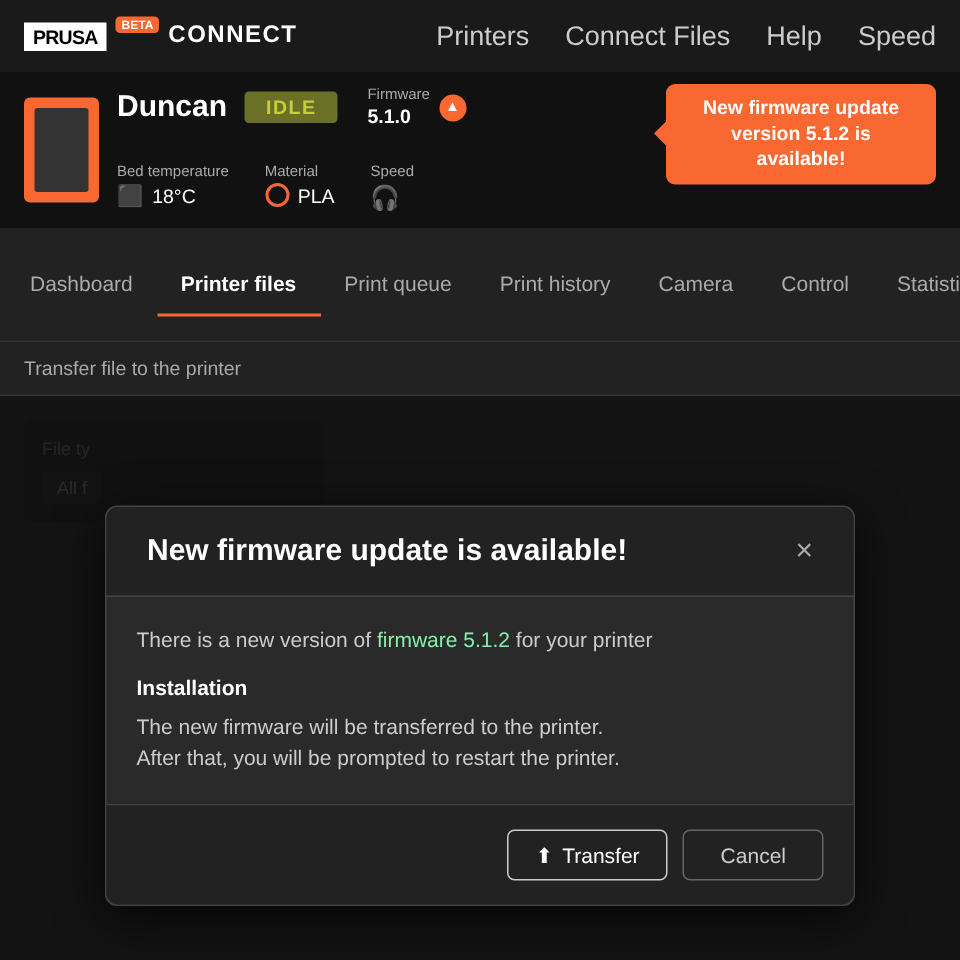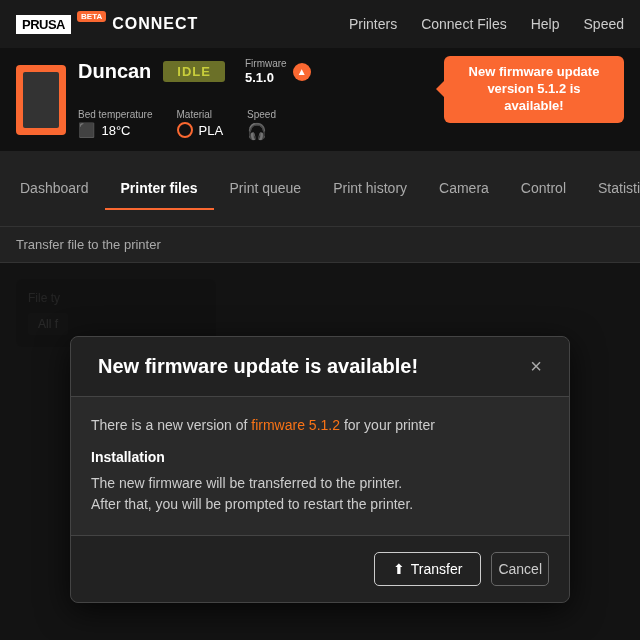--- a/index.html
+++ b/index.html
@@ -51,21 +51,21 @@
       position: relative;
       top: -8px;
     }
     .nav-links {
       display: flex;
       gap: 24px;
       margin-left: auto;
     }
     .nav-link {
       color: #ccc;
-      font-size: 14px;
+      font-size: 18px;
       cursor: pointer;
       text-decoration: none;
     }
 
     
     .printer-header {
       background: #111;
       display: flex;
       align-items: center;
       padding: 10px 16px;
@@ -296,21 +296,21 @@
     .dialog-body {
       padding: 20px;
       border-top: 1px solid #444;
     }
     .dialog-description {
       font-size: 14px;
       color: #ccc;
       margin-bottom: 16px;
     }
     .dialog-description a {
-      color: #f97316;
+      color: #86efac;
       text-decoration: none;
     }
     .installation-label {
       font-size: 14px;
       font-weight: 700;
       color: #fff;
       margin-bottom: 8px;
     }
     .installation-text {
       font-size: 14px;
@@ -335,21 +335,21 @@
       font-size: 14px;
       cursor: pointer;
       display: flex;
       align-items: center;
       gap: 6px;
     }
     .btn-cancel {
       background: transparent;
       border: 1px solid #666;
       color: #ccc;
-      padding: 8px 6px;
+      padding: 8px 24px;
       border-radius: 5px;
       font-size: 14px;
       cursor: pointer;
     }
 
     
     .bg-content {
       padding: 16px;
       display: flex;
       gap: 12px;

